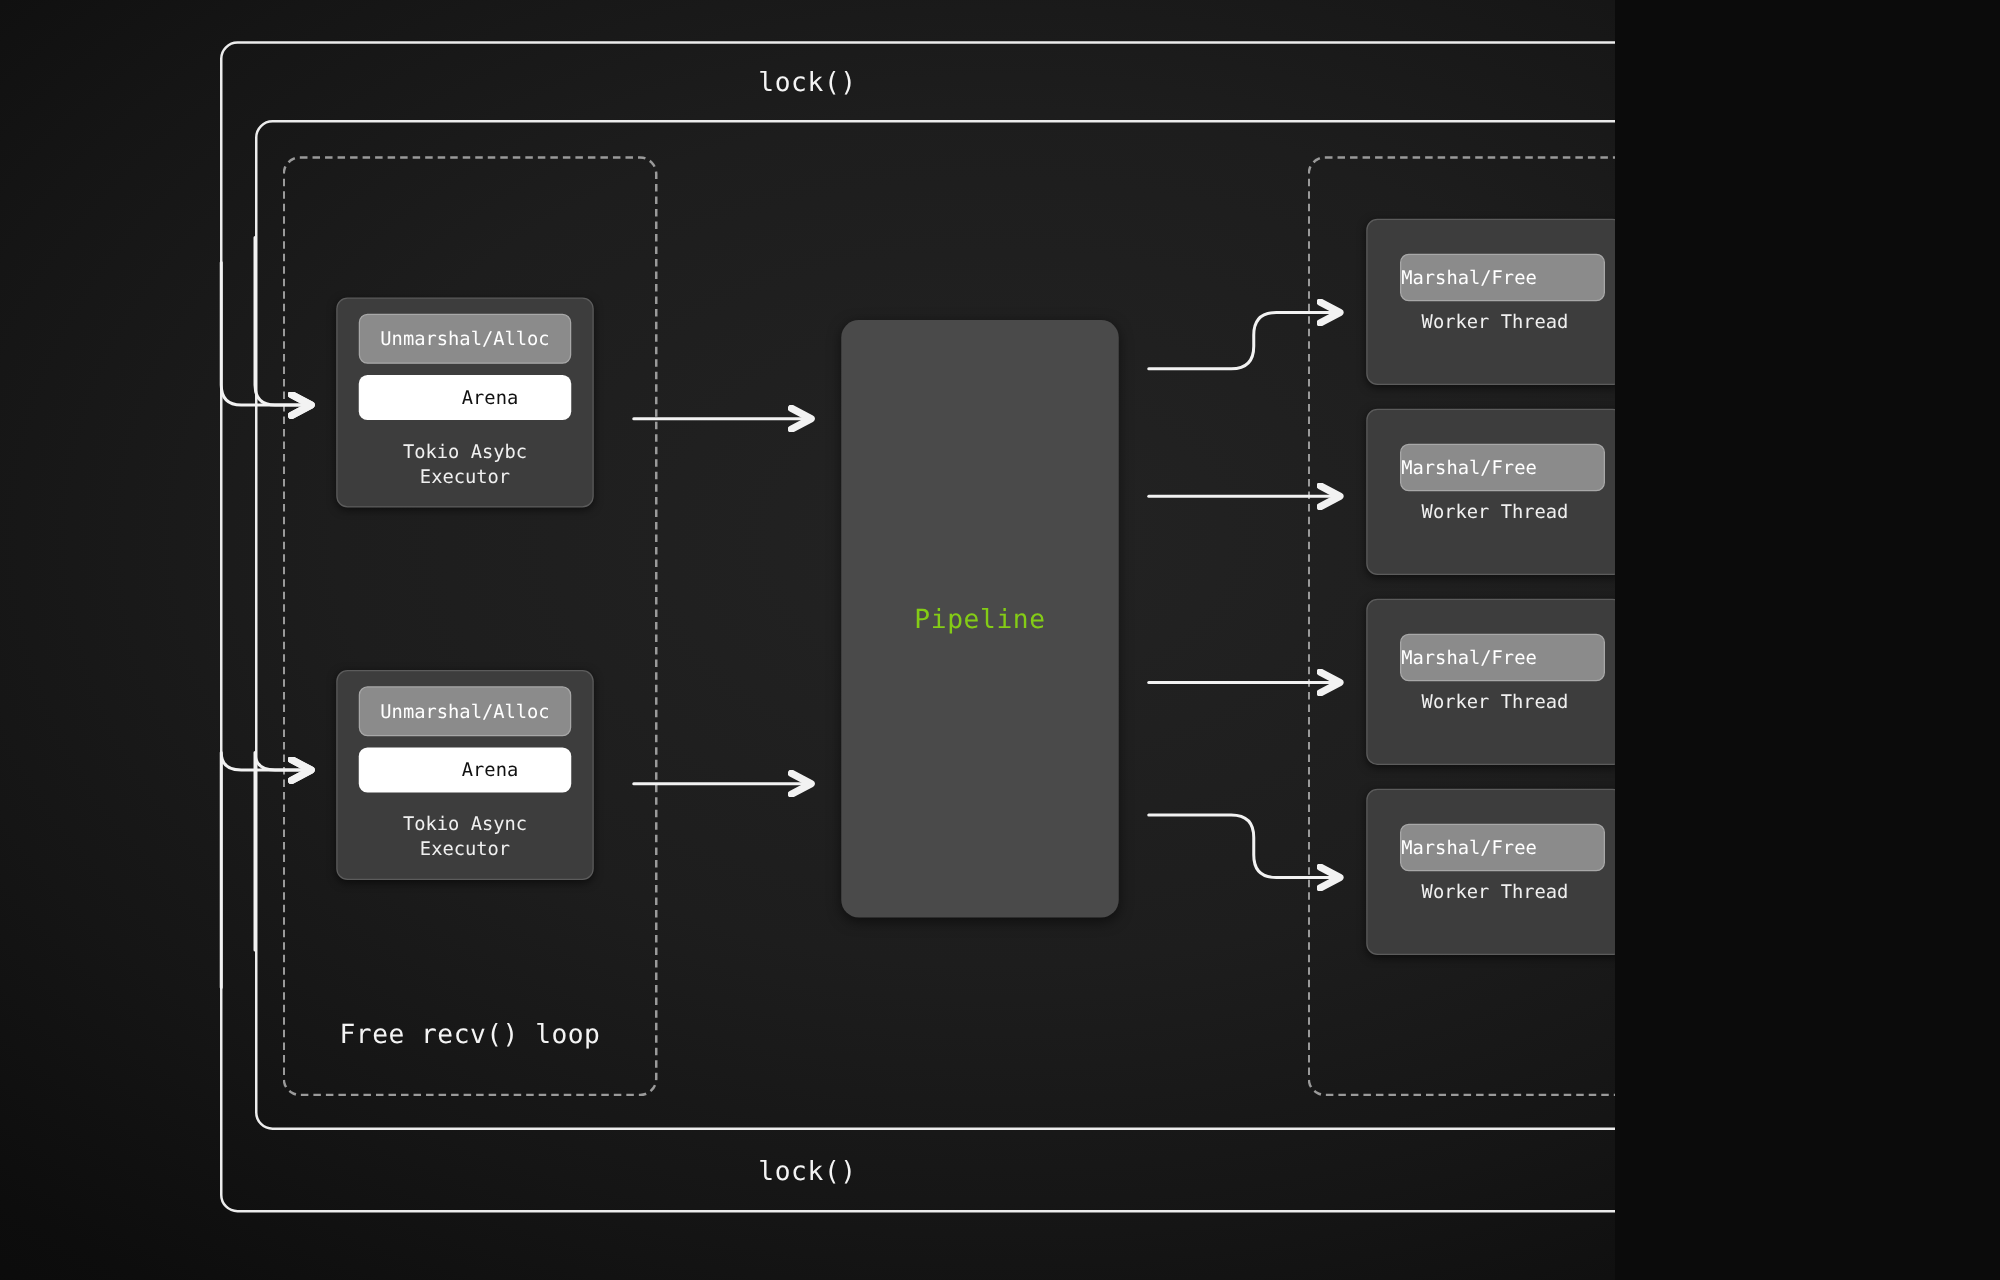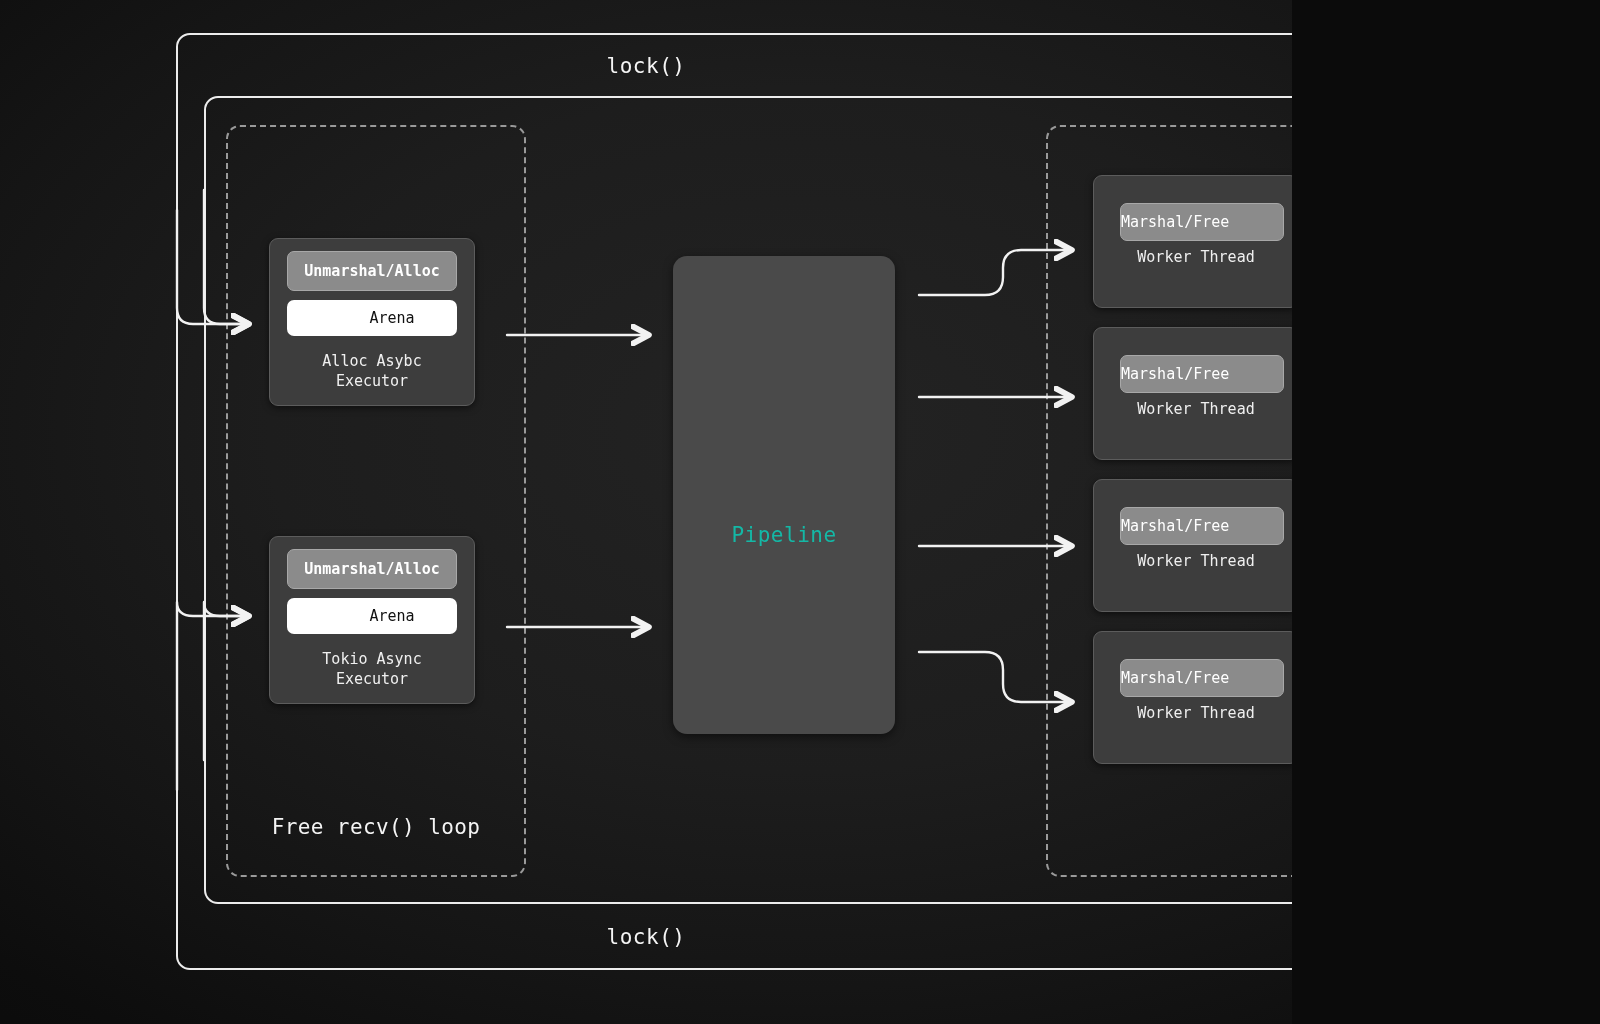--- a/index.html
+++ b/index.html
@@ -77,21 +77,20 @@
   .pill-unmarshal {
     height: 38px;
     line-height: 38px;
     text-align: center;
     background: #8b8b8b;
     border: 1px solid #a8a8a8;
     border-radius: 7px;
     font-size: 15px;
     color: #ffffff;
     margin-bottom: 9px;
-    font-weight: bold;
   }
   .pill-arena {
     height: 36px;
     line-height: 36px;
     text-align: center;
     background: #ffffff;
     border-radius: 7px;
     font-size: 15px;
     color: #111111;
     padding-left: 40px;
@@ -112,23 +111,22 @@
     background: #4a4a4a;
     border-radius: 14px;
     box-shadow: 0 3px 10px rgba(0,0,0,0.5);
   }
   #pipeline-label {
     position: absolute;
     left: 0; right: 0; top: 50%;
     transform: translateY(-50%);
     text-align: center;
     font-size: 21px;
-    color: #14b8a6;
+    color: #84cc16;
     letter-spacing: 0.5px;
-    margin-top: 40px;
   }
 
   
   .worker-card {
     width: 206px;
     height: 133px;
     background: #3d3d3d;
     border: 1px solid #5c5c5c;
     border-radius: 9px;
     box-shadow: 0 2px 7px rgba(0,0,0,0.55);
@@ -185,21 +183,21 @@
   <div class="abs frame" id="inner-frame"></div>
 
   <div class="abs dashed-group" id="group-kafka"></div>
   <div class="group-label" id="label-kafka">Free recv() loop</div>
 
   <div class="abs dashed-group" id="group-clickhouse"></div>
 
   <div class="abs exec-card" id="exec-card-1">
     <div class="pill-unmarshal">Unmarshal/Alloc</div>
     <div class="pill-arena">Arena</div>
-    <div class="exec-caption">Alloc Asybc
+    <div class="exec-caption">Tokio Asybc
 Executor</div>
   </div>
 
   <div class="abs exec-card" id="exec-card-2">
     <div class="pill-unmarshal">Unmarshal/Alloc</div>
     <div class="pill-arena">Arena</div>
     <div class="exec-caption">Tokio Async
 Executor</div>
   </div>
 

